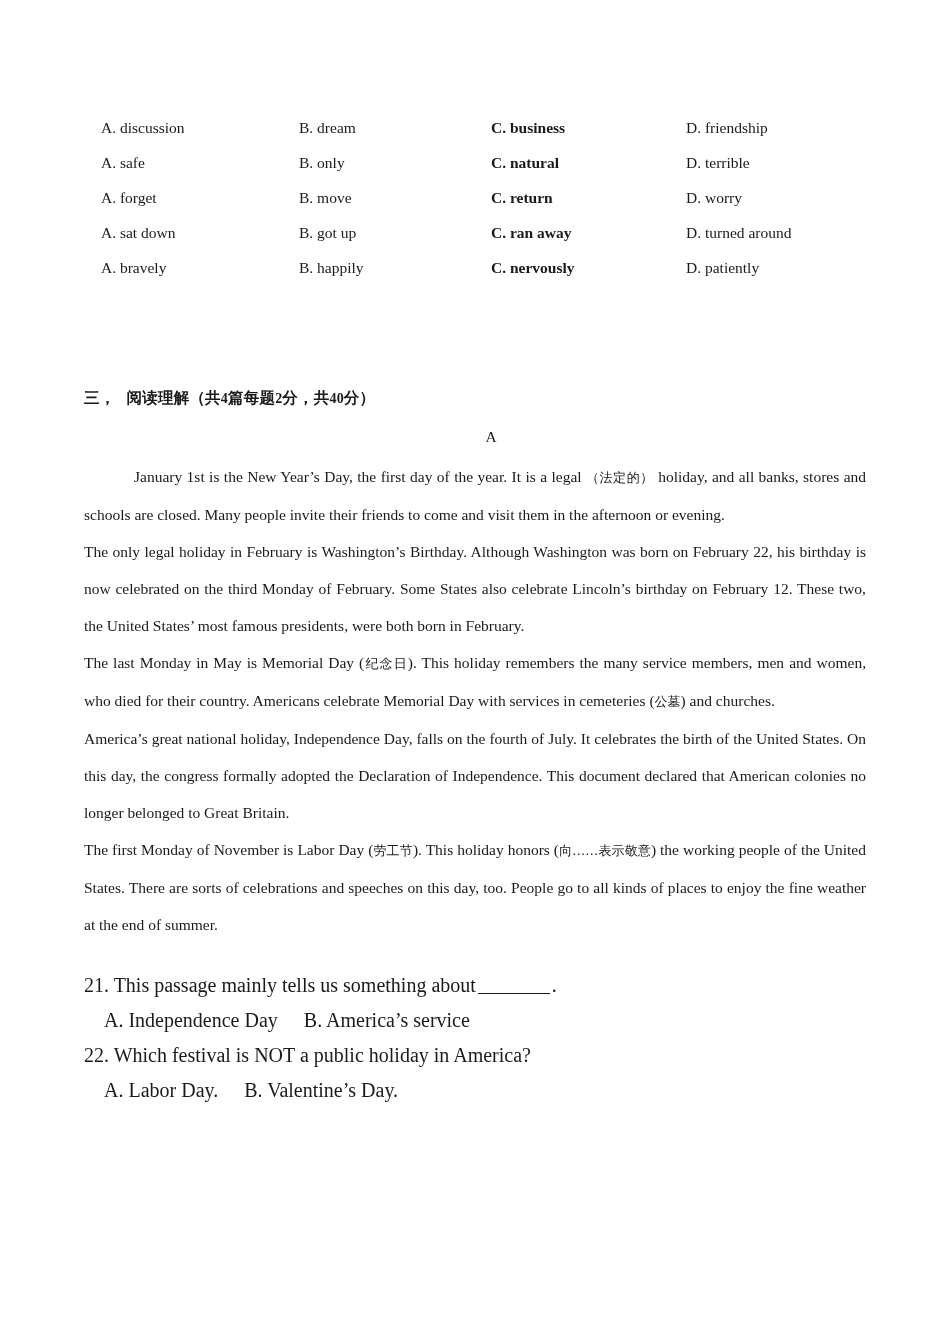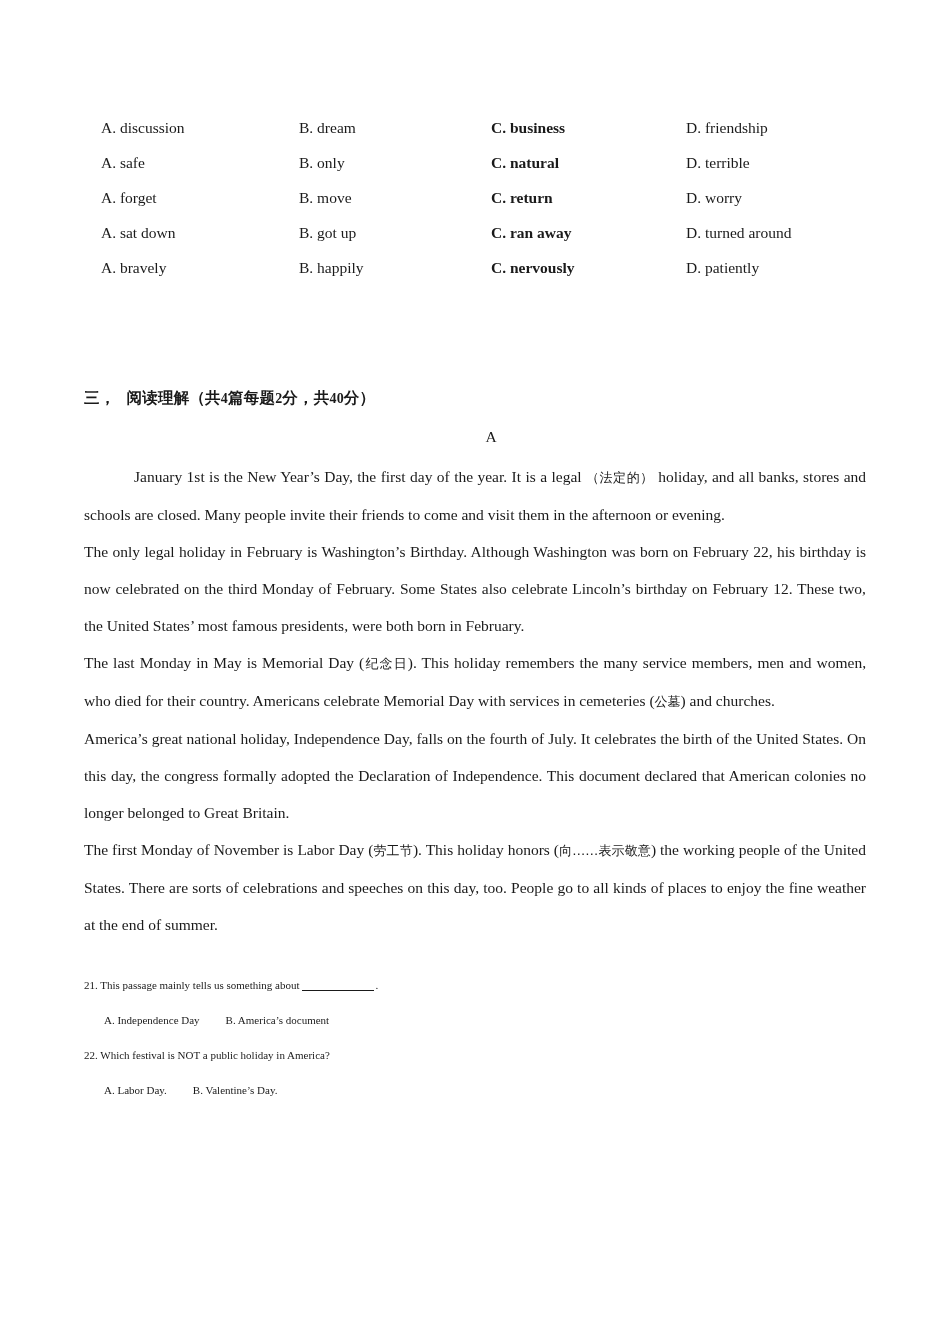--- a/index.html
+++ b/index.html
@@ -93,21 +93,21 @@
     font-family: "DejaVu Sans", "Liberation Sans", sans-serif;
     font-size: 13px;
   }
 
   
   .questions {
     position: absolute;
     left: 84px;
     top: 968px;
     width: 782px;
-    font-size: 11px;
+    font-size: 20px;
     line-height: 35px;
   }
   .q-stem {
     white-space: nowrap;
   }
   .q-options {
     padding-left: 20px;
     white-space: nowrap;
   }
   .q-options .opt {
@@ -179,21 +179,21 @@
     <p><span>The last Monday in May is Memorial Day (</span><span class="cn">纪念日</span><span>). This holiday remembers the many service members, men and women, who died for their country. Americans celebrate Memorial Day with services in cemeteries (</span><span class="cn">公墓</span><span>) and churches.</span></p>
     <p><span>America’s great national holiday, Independence Day, falls on the fourth of July. It celebrates the birth of the United States. On this day, the congress formally adopted the Declaration of Independence. This document declared that American colonies no longer belonged to Great Britain.</span></p>
     <p><span>The first Monday of November is Labor Day (</span><span class="cn">劳工节</span><span>). This holiday honors (</span><span class="cn">向……表示敬意</span><span>) the working people of the United States. There are sorts of celebrations and speeches on this day, too. People go to all kinds of places to enjoy the fine weather at the end of summer.</span></p>
   </div>
 
   <div class="questions">
 
     <div>
       <div class="q-stem"><span>21. This passage mainly tells us something about</span><span class="blank-line"></span><span>.</span></div>
       <div class="q-options">
-        <span class="opt">A. Independence Day</span><span class="opt">B. America’s document</span>
+        <span class="opt">A. Independence Day</span><span class="opt">B. America’s service</span>
       </div>
     </div>
 
     <div>
       <div class="q-stem"><span>22. Which festival is NOT a public holiday in America?</span></div>
       <div class="q-options">
         <span class="opt">A. Labor Day.</span><span class="opt">B. Valentine’s Day.</span>
       </div>
     </div>
 

